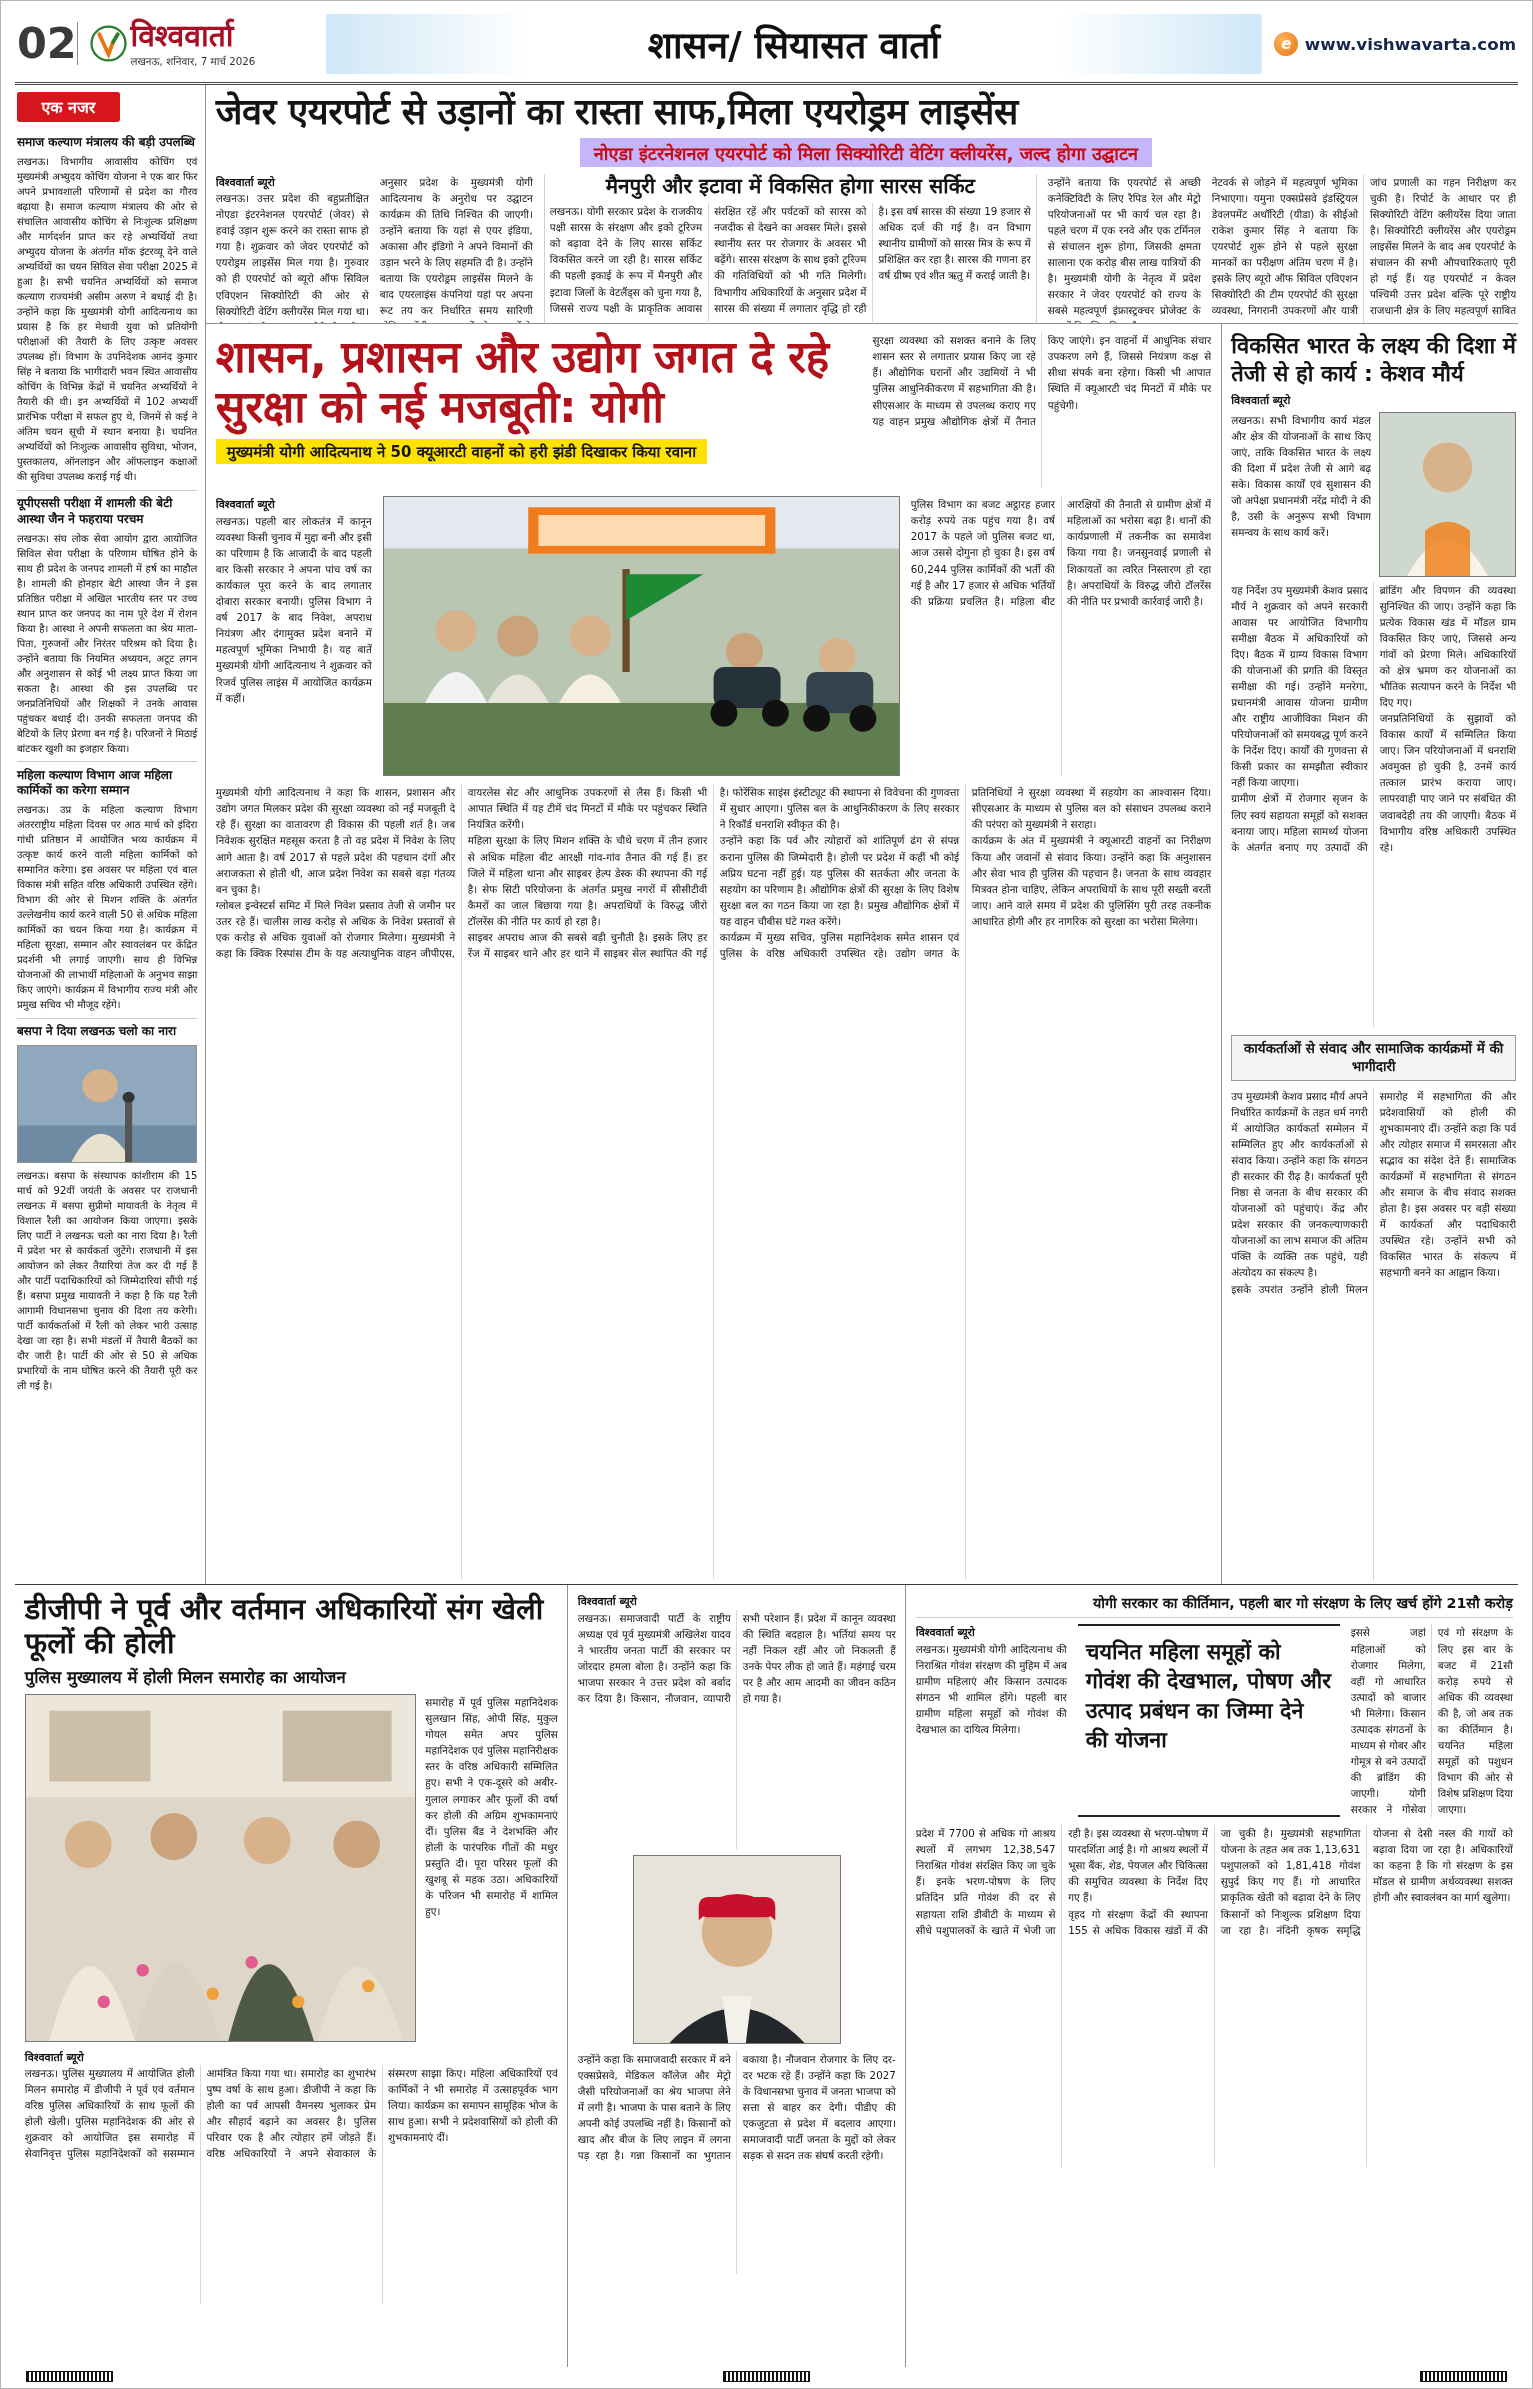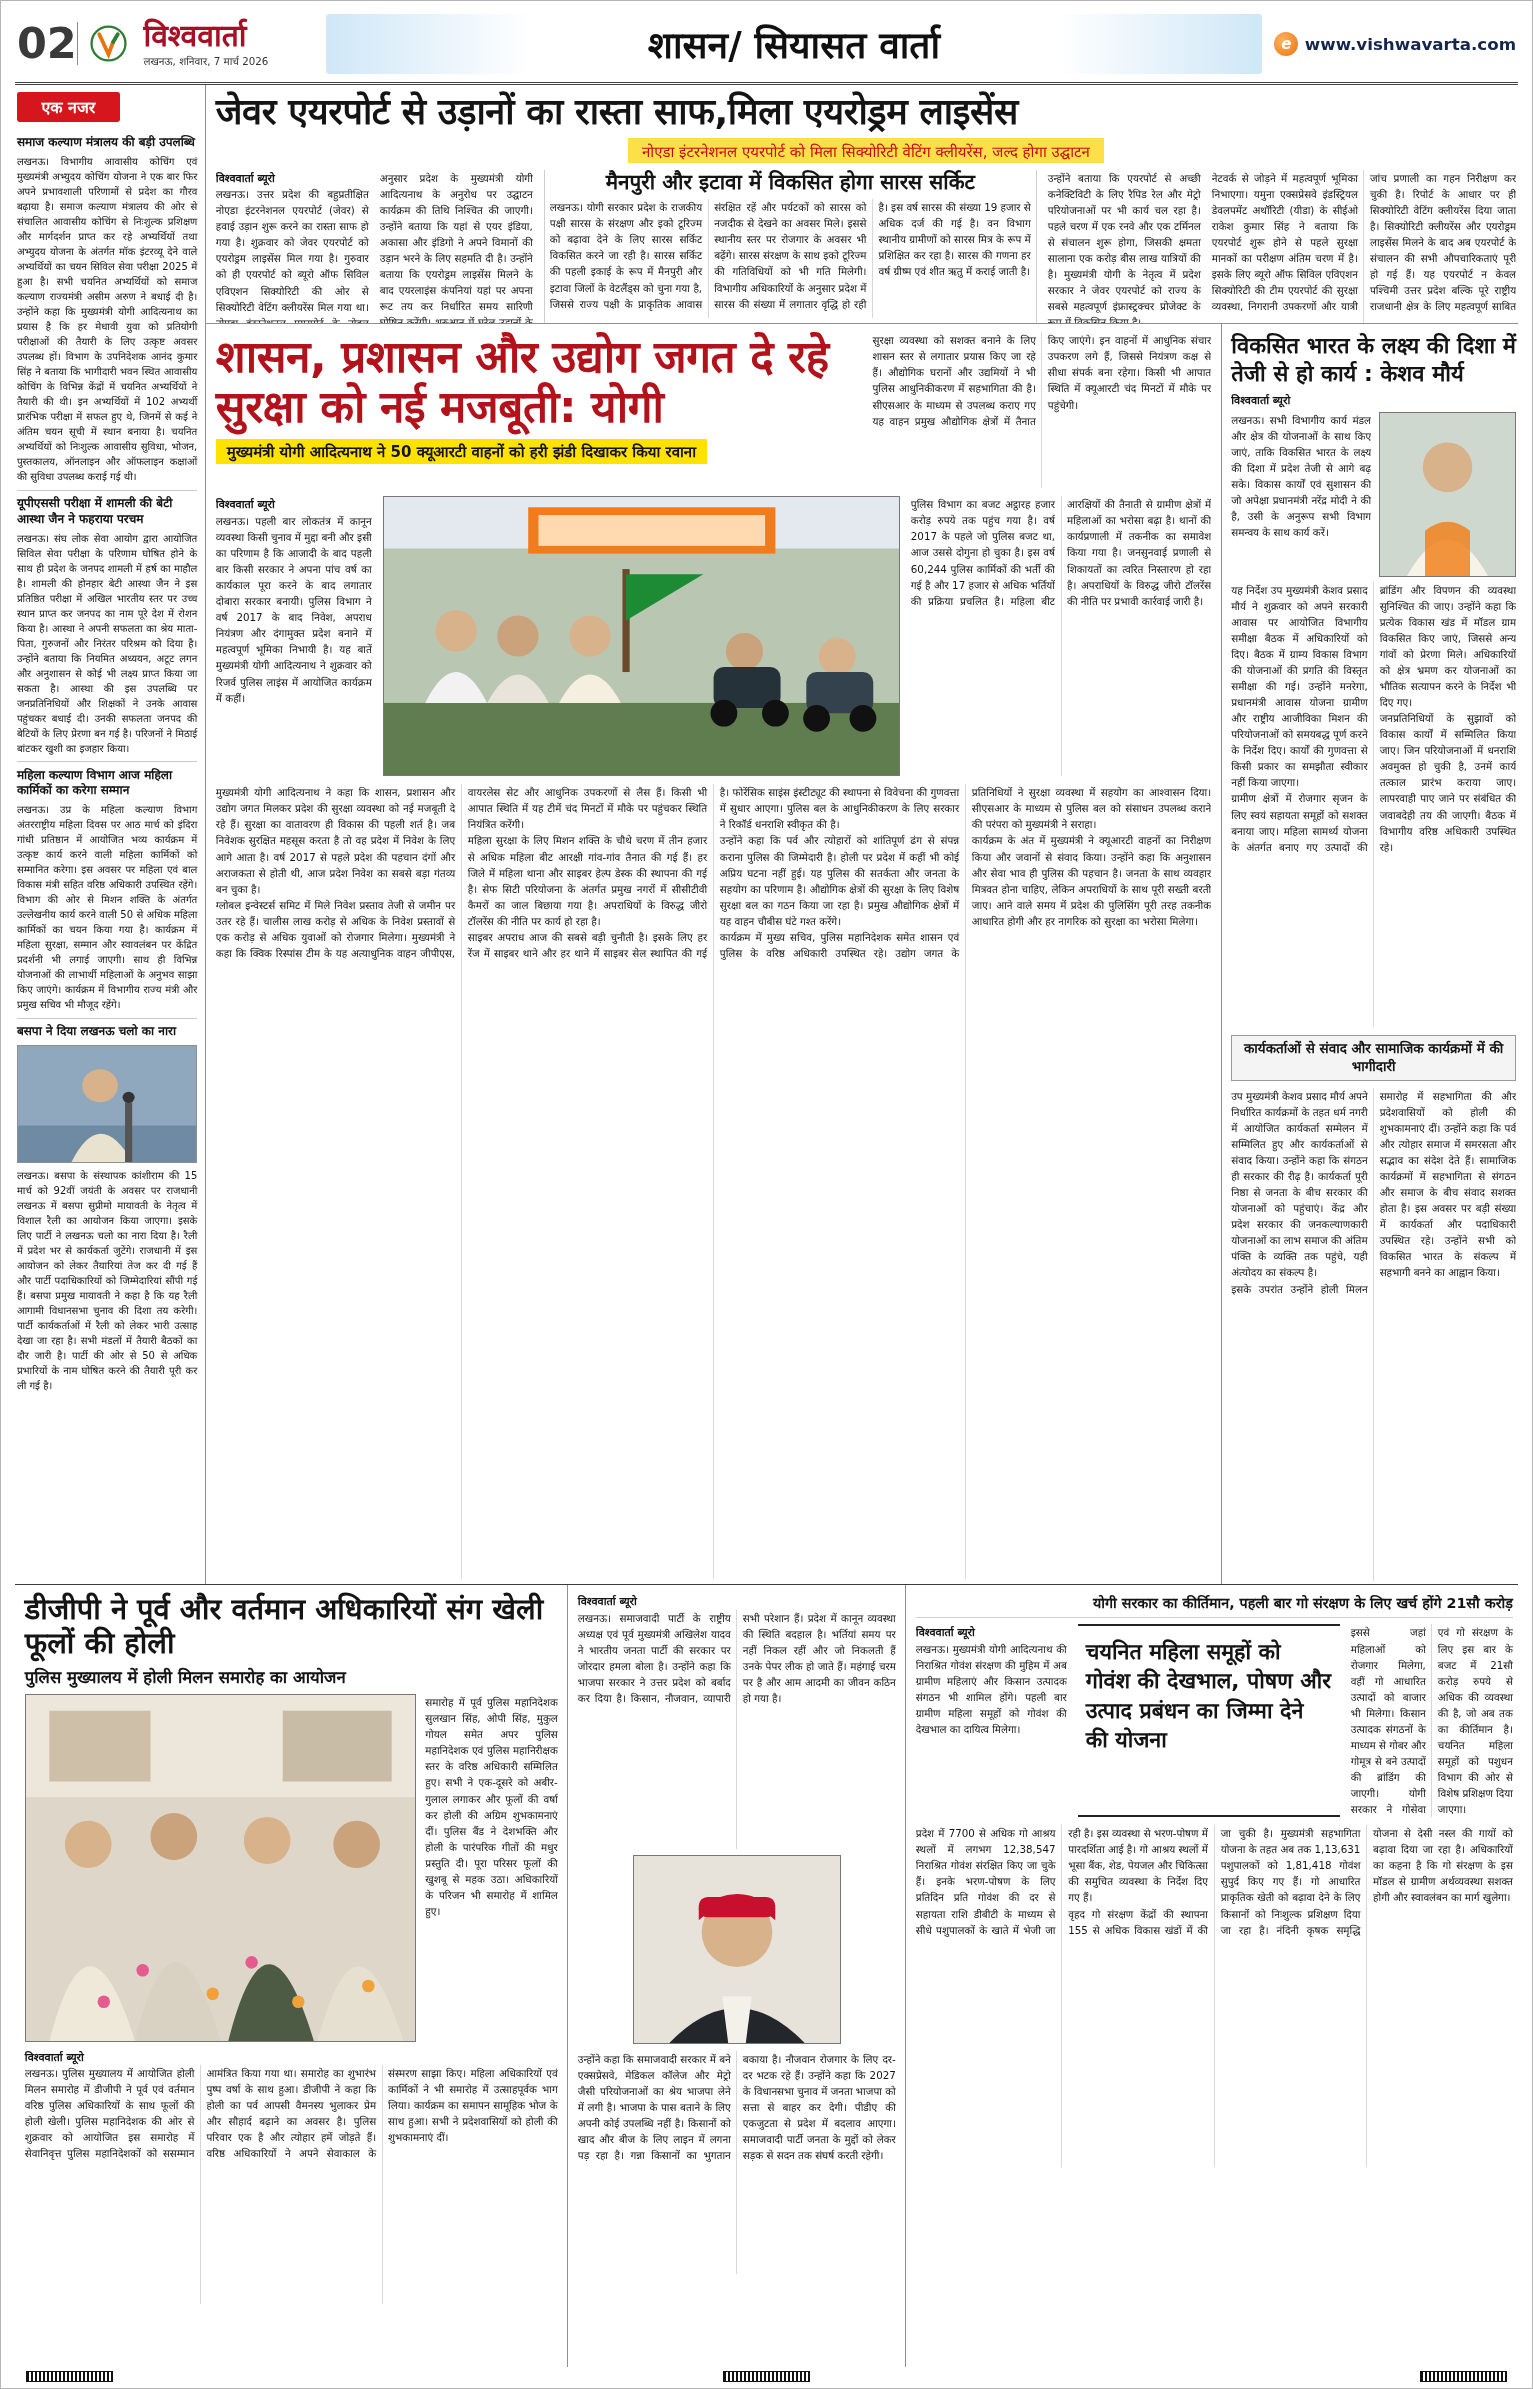--- a/index.html
+++ b/index.html
@@ -6,21 +6,21 @@
   html,body { background:#e8e8e8; }
   .page{
     width:1533px; height:2389px; margin:0 auto; background:#fff;
     font-family:"DejaVu Sans","Liberation Sans",sans-serif; color:#141414;
     border:0.8px solid #b5b5b5; padding:9.5px 14.3px 4.8px 14.3px;
     display:flex; flex-direction:column; overflow:hidden; position:relative;
   }
   
   .hdr{ display:flex; align-items:center; gap:12.7px; border-bottom:3.2px double #444; padding:3.2px 1.6px 8px 1.6px; }
   .pagenum{ font-size:43px; font-weight:bold; color:#3a3a3a; line-height:1; border-right:1.6px solid #8a8a8a; }
-  .masthead{ display:flex; align-items:center; gap:16px; min-width:223px; }
+  .masthead{ display:flex; align-items:center; gap:3px; min-width:223px; }
   .logo-v{ width:37px; height:37px; flex:0 0 auto; }
   .m-title{ font-size:30px; font-weight:bold; color:#a80f24; line-height:1.05; }
   .m-sub{ font-size:10.3px; color:#333; margin-top:1.6px; }
   .section-band{ flex:1; text-align:center; font-size:37px; font-weight:bold; color:#101010;
     background:linear-gradient(90deg,#cfe7f7 0%,#ffffff 22%,#ffffff 78%,#cfe7f7 100%);
     padding:4.8px 0; border-radius:3.2px; }
   .website{ display:flex; align-items:center; gap:6.4px; font-size:16.7px; font-weight:bold; color:#15264d; min-width:239px; justify-content:flex-end; }
   .globe{ width:24px; height:24px; border-radius:50%; background:radial-gradient(circle at 35% 35%,#ffb25e,#e87410); color:#fff;
     display:flex; align-items:center; justify-content:center; font-size:15px; font-weight:bold; font-style:italic; }
   
@@ -37,21 +37,21 @@
   .c3{ column-count:3; column-gap:12px; column-rule:0.8px solid #d7d7d7; }
   .c4{ column-count:4; column-gap:12.7px; column-rule:0.8px solid #d7d7d7; }
   .byline{ font-weight:bold; font-size:11px; margin-bottom:1.6px; }
   
   .ek-najar{ background:#d6151c; color:#fff; font-weight:bold; font-size:16px; text-align:center; padding:4px 8px; width:103px; border-radius:2.4px; margin-bottom:8px; }
   .sb-item{ border-bottom:0.8px solid #c9c9c9; padding:5.6px 0; }
   .sb-h{ font-size:12px; font-weight:bold; line-height:1.3; margin-bottom:3.2px; }
   .sb-photo{ width:100%; height:118px; border:0.8px solid #8f8f8f; margin:4.8px 0; overflow:hidden; }
   
   .h-top{ font-size:36px; font-weight:bold; line-height:1.12; letter-spacing:-0.4px; margin-bottom:6.4px; }
-  .hl-yellow{ display:inline-block; background:#fde047; color:#c40d12; font-weight:normal; font-size:15px; padding:2.4px 14.3px; margin:0 auto 6.4px auto; }
+  .hl-yellow{ display:inline-block; background:#c4b5fd; color:#c40d12; font-weight:bold; font-size:18px; padding:2.4px 14.3px; margin:0 auto 6.4px auto; }
   .hl-center{ text-align:center; }
   .h-main{ font-size:44px; font-weight:bold; color:#b3121a; line-height:1.12; letter-spacing:-0.4px; }
   .sub-yellow{ display:inline-block; background:#ffe200; color:#151515; font-weight:bold; font-size:15px; padding:2.4px 11px; margin-top:8px; }
   .h-right{ font-size:22px; font-weight:bold; line-height:1.25; margin-bottom:4.8px; }
   .h-dgp{ font-size:29px; font-weight:bold; line-height:1.15; margin-bottom:4.8px; }
   .sub-plain{ font-size:16.7px; font-weight:bold; margin-bottom:6.4px; }
   .h-akh{ font-size:24px; font-weight:bold; line-height:1.2; margin-bottom:6.4px; border-bottom:0.8px solid #cfcfcf; padding-bottom:4.8px; }
   .h-cow{ font-size:26px; font-weight:bold; line-height:1.18; margin-bottom:4.8px; }
   .sub-cow{ font-size:14.3px; font-weight:bold; margin-bottom:6.4px; border-bottom:0.8px solid #cfcfcf; padding-bottom:4.8px;text-align:right; }
   .inset-big{ font-size:21.5px; font-weight:bold; line-height:1.35; padding:11px 8px; border-top:2.4px solid #222; border-bottom:2.4px solid #222; text-align:left; }

